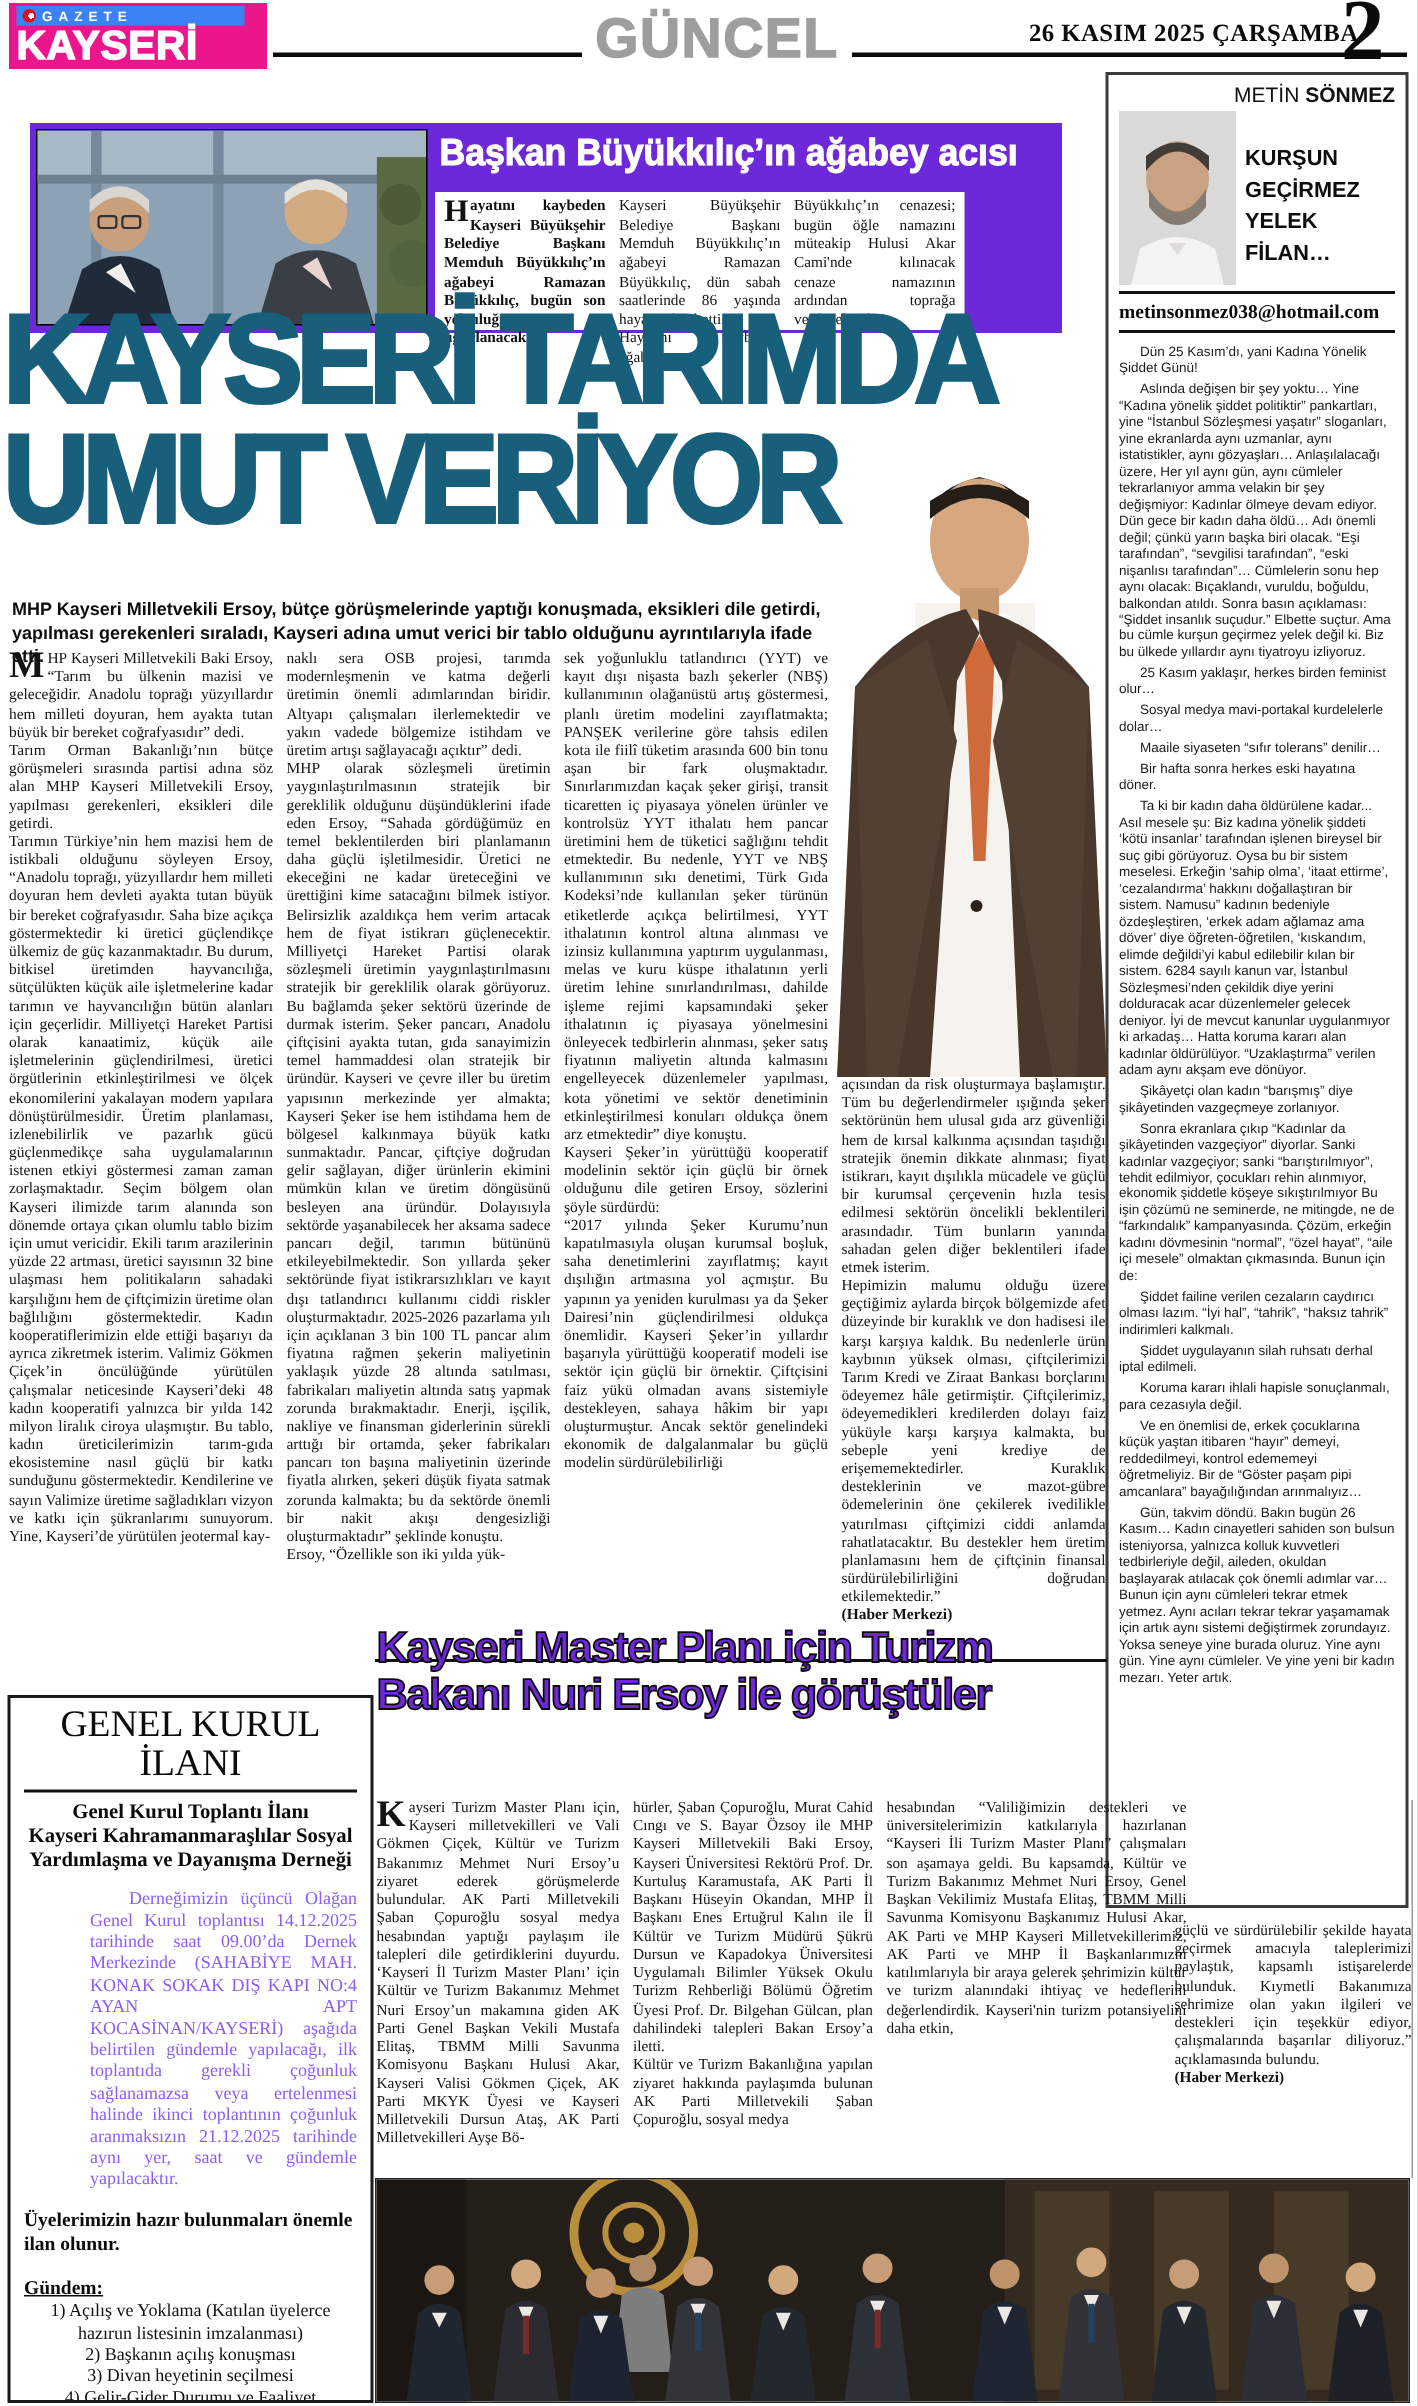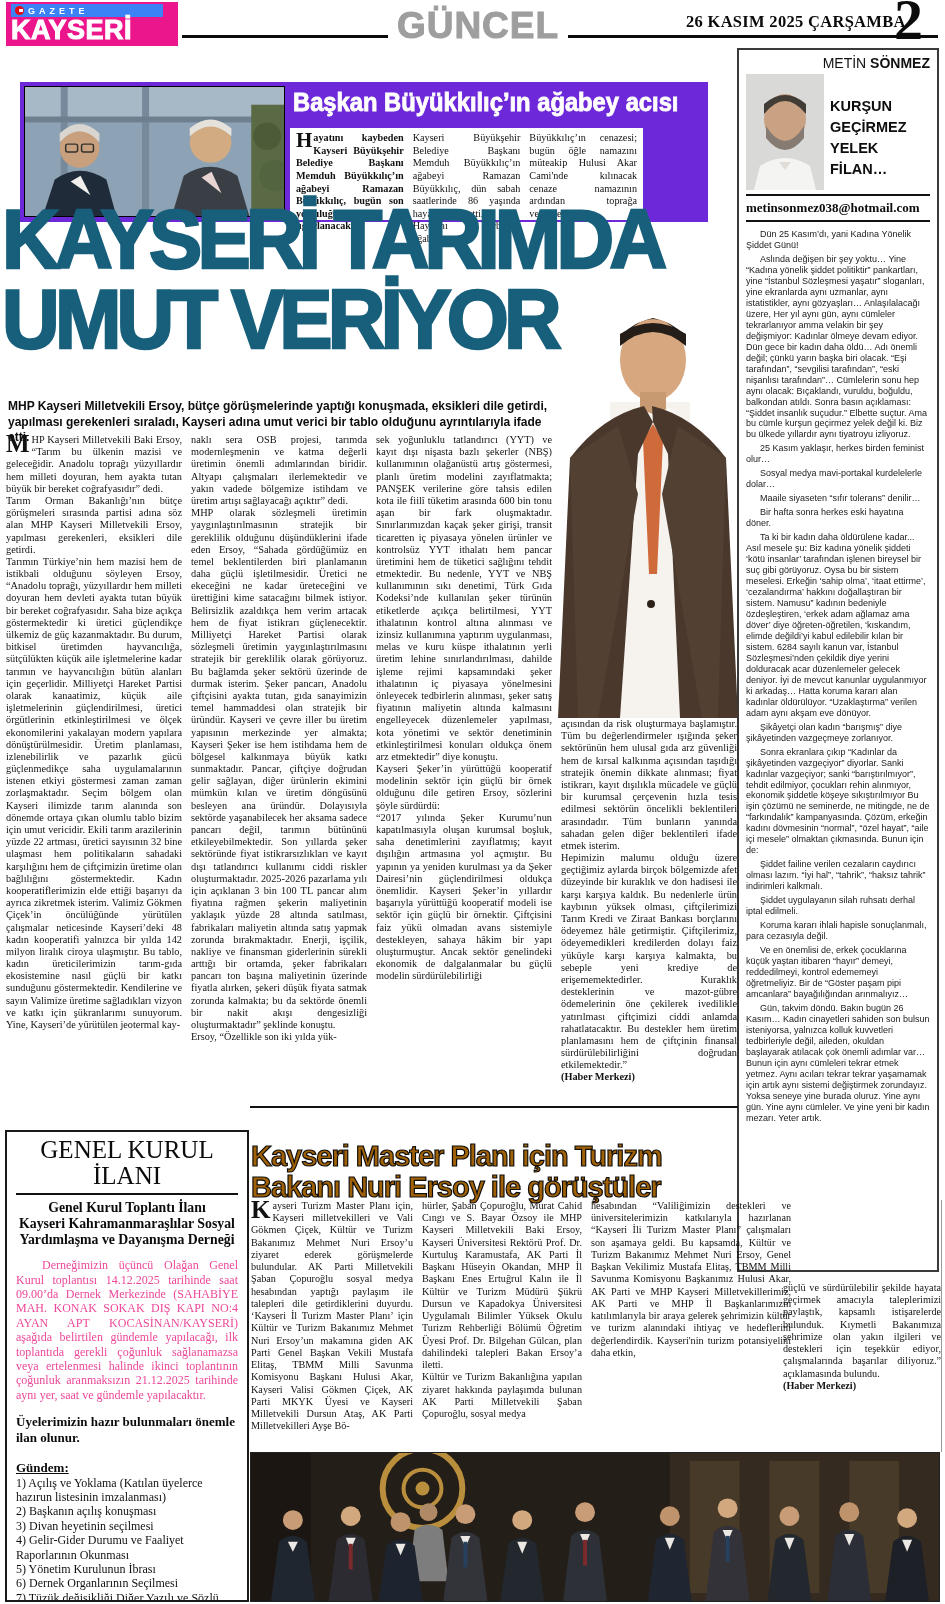--- a/index.html
+++ b/index.html
@@ -50,30 +50,30 @@
   .col-photo{float:left;width:78px;height:116px;margin:0 6px 4px 0;}
   .col-title{text-align:left;font:700 14.5px/1.45 "Liberation Sans",sans-serif;color:#0d0d0d;padding-top:22px;}
   .col-rule{clear:both;border-top:2px solid #111;margin:6px 0 3px;}
   .col-email{font:700 13px "Liberation Serif",serif;color:#0b0b0b;padding:1px 0 4px;border-bottom:2px solid #111;margin-bottom:7px;}
   .col-body p{font:400 9px/1.22 "Liberation Sans",sans-serif;color:#1a1a1a;text-indent:14px;margin:0 0 3px;}
 
   
   .announcement{position:absolute;left:5px;top:1130px;width:244px;height:472px;border:2px solid #1a1a1a;background:#fff;padding:5px 9px;overflow:hidden;}
   .ann-title{font:400 25px/1.05 "Liberation Serif",serif;text-align:center;color:#0b0b0b;padding-bottom:3px;border-bottom:2px solid #111;margin-bottom:5px;}
   .ann-sub p{font:700 13.8px/1.18 "Liberation Serif",serif;text-align:center;margin:0;color:#0b0b0b;}
-  .ann-body p{font:400 12px/1.2 "Liberation Serif",serif;text-align:justify;margin-top:10px;color:#ec4899;}
+  .ann-body p{font:400 12px/1.2 "Liberation Serif",serif;text-align:justify;margin-top:10px;color:#8b5cf6;margin-left:44px;}
   .ann-body p:first-child{text-indent:26px;}
   .ann-notice{font:700 13px/1.25 "Liberation Serif",serif;margin-top:12px;color:#0b0b0b;}
   .ann-agenda-title{font:700 13px "Liberation Serif",serif;text-decoration:underline;margin-top:13px;color:#0b0b0b;}
-  .ann-agenda p{font:400 12px/1.2 "Liberation Serif",serif;margin:0;color:#111;}
+  .ann-agenda p{font:400 12px/1.2 "Liberation Serif",serif;margin:0;color:#111;text-align:center;}
 
   
   .t-rule{position:absolute;left:250px;top:1106px;width:488px;height:2px;background:#111;}
-  .t-headline{position:absolute;left:251px;top:1141px;width:492px;font:700 29px/1.08 "Liberation Sans",sans-serif;
-    color:#a16207;letter-spacing:-1px;-webkit-text-stroke:1.2px #0c0c0c;}
+  .t-headline{position:absolute;left:251px;top:1084px;width:492px;font:700 29px/1.08 "Liberation Sans",sans-serif;
+    color:#6d28d9;letter-spacing:-1px;-webkit-text-stroke:1.2px #0c0c0c;}
   .t-body{position:absolute;left:251px;top:1200px;width:540px;height:250px;display:flex;gap:9px;overflow:hidden;}
   .t-body .col{font:400 10.2px/1.2 "Liberation Serif",serif;text-align:justify;color:#121212;overflow:hidden;}
   .t-body .col p{margin:0;}
   .t-c1{width:162px;} .t-c2{width:160px;} .t-c3{width:200px;}
   .t-body .col.first p:first-child::first-letter{font-size:25px;font-weight:700;float:left;line-height:20px;padding-right:2px;}
   .t-col4{position:absolute;left:783px;top:1282px;width:158px;height:128px;font:400 10.2px/1.2 "Liberation Serif",serif;text-align:justify;color:#121212;overflow:hidden;}
   .t-col4 p{margin:0;}
   .t-col4 p:last-child{font-weight:700;}
   .t-vrule{position:absolute;left:941px;top:1200px;width:1px;height:252px;background:#999;}
   .group-photo{position:absolute;left:250px;top:1452px;width:690px;height:150px;border:1px solid #222;}

